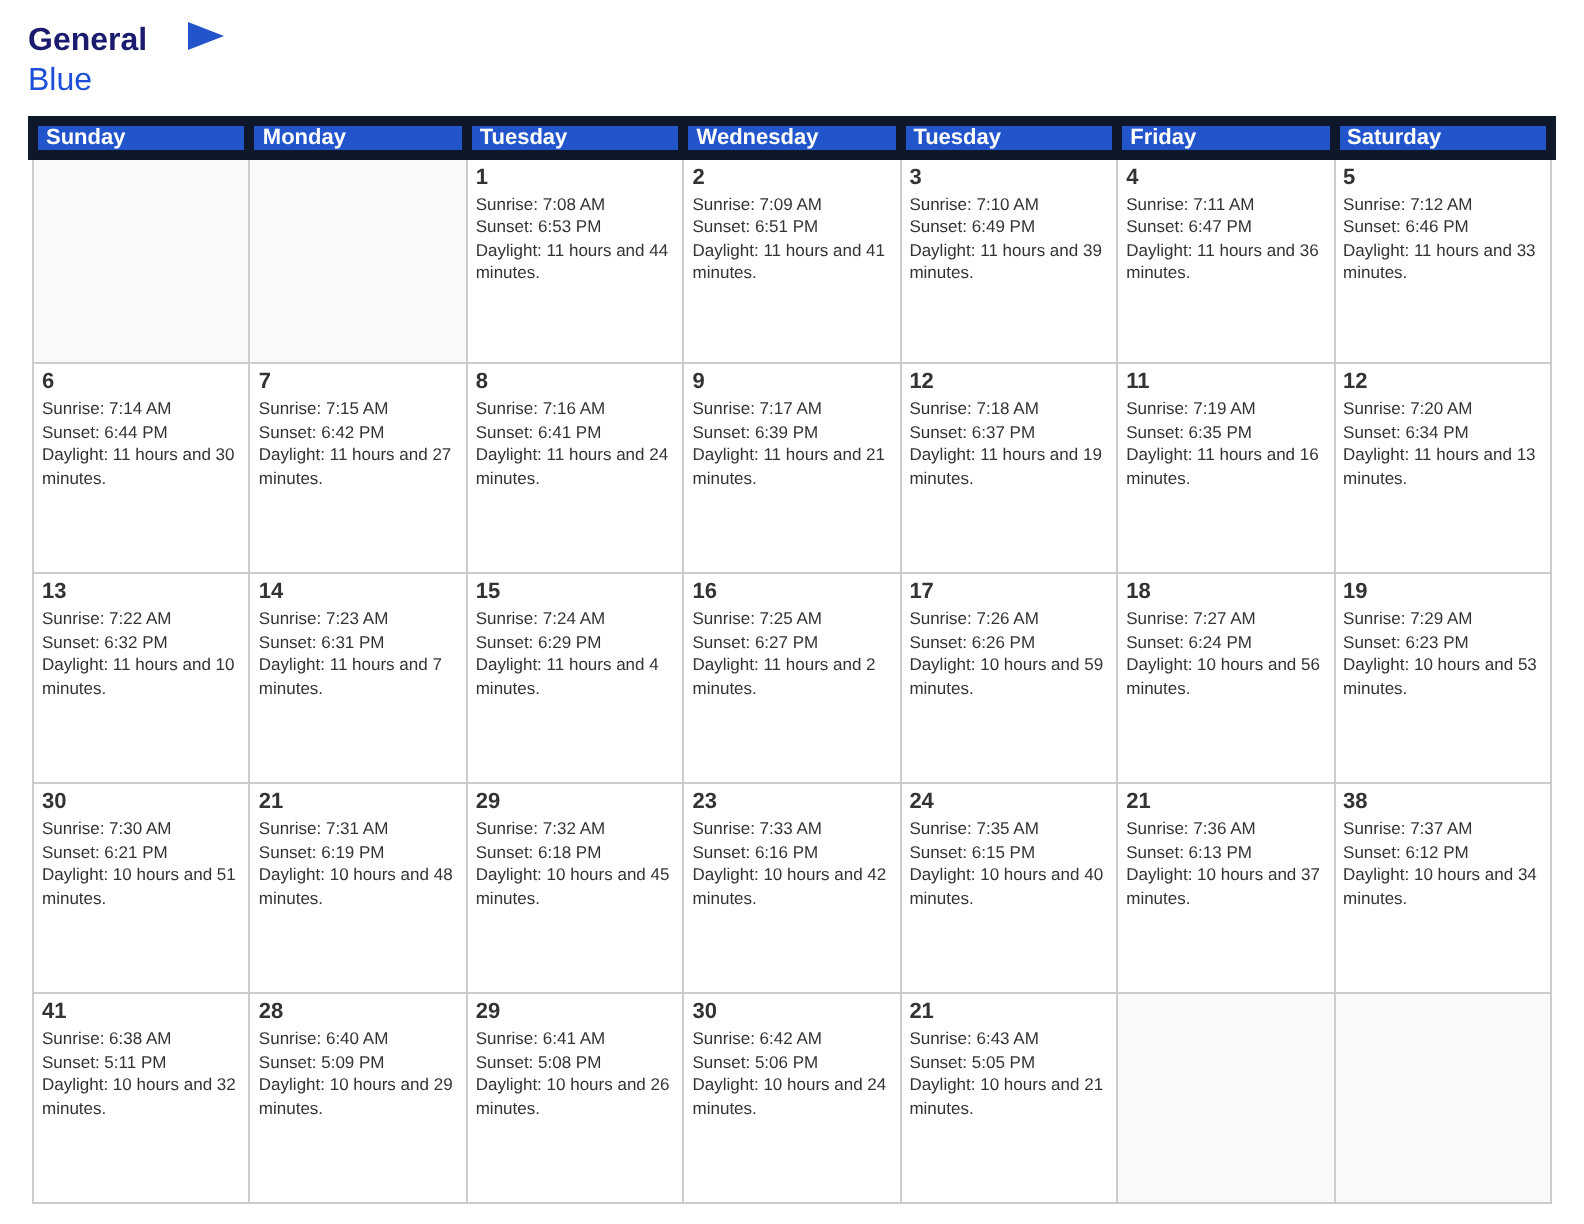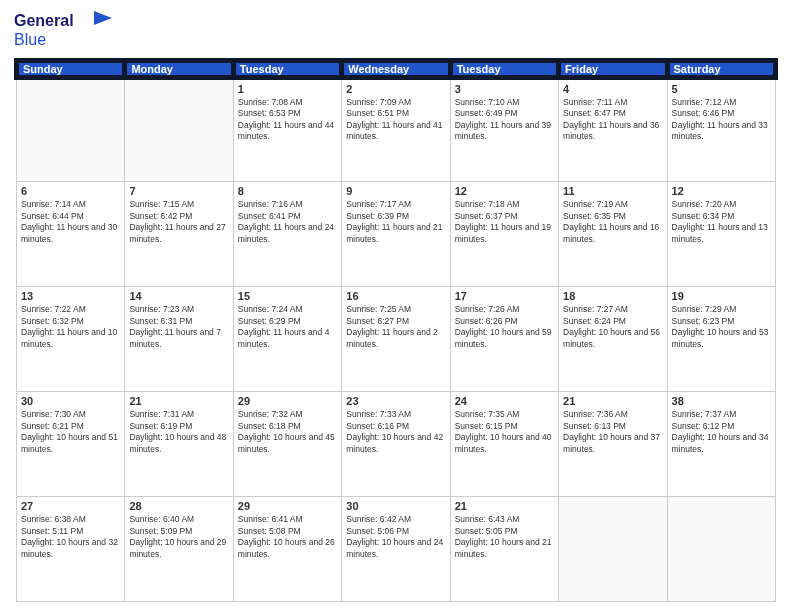--- a/index.html
+++ b/index.html
@@ -231,21 +231,21 @@
             <span class="day-num">21</span>
             <div class="day-detail">Sunrise: 7:36 AM<br>Sunset: 6:13 PM<br>Daylight: 10 hours and 37 minutes.</div>
           </td>
           <td>
             <span class="day-num">38</span>
             <div class="day-detail">Sunrise: 7:37 AM<br>Sunset: 6:12 PM<br>Daylight: 10 hours and 34 minutes.</div>
           </td>
         </tr>
         <tr>
           <td>
-            <span class="day-num">27</span>
+            <span class="day-num">41</span>
             <div class="day-detail">Sunrise: 6:38 AM<br>Sunset: 5:11 PM<br>Daylight: 10 hours and 32 minutes.</div>
           </td>
           <td>
             <span class="day-num">28</span>
             <div class="day-detail">Sunrise: 6:40 AM<br>Sunset: 5:09 PM<br>Daylight: 10 hours and 29 minutes.</div>
           </td>
           <td>
             <span class="day-num">29</span>
             <div class="day-detail">Sunrise: 6:41 AM<br>Sunset: 5:08 PM<br>Daylight: 10 hours and 26 minutes.</div>
           </td>

